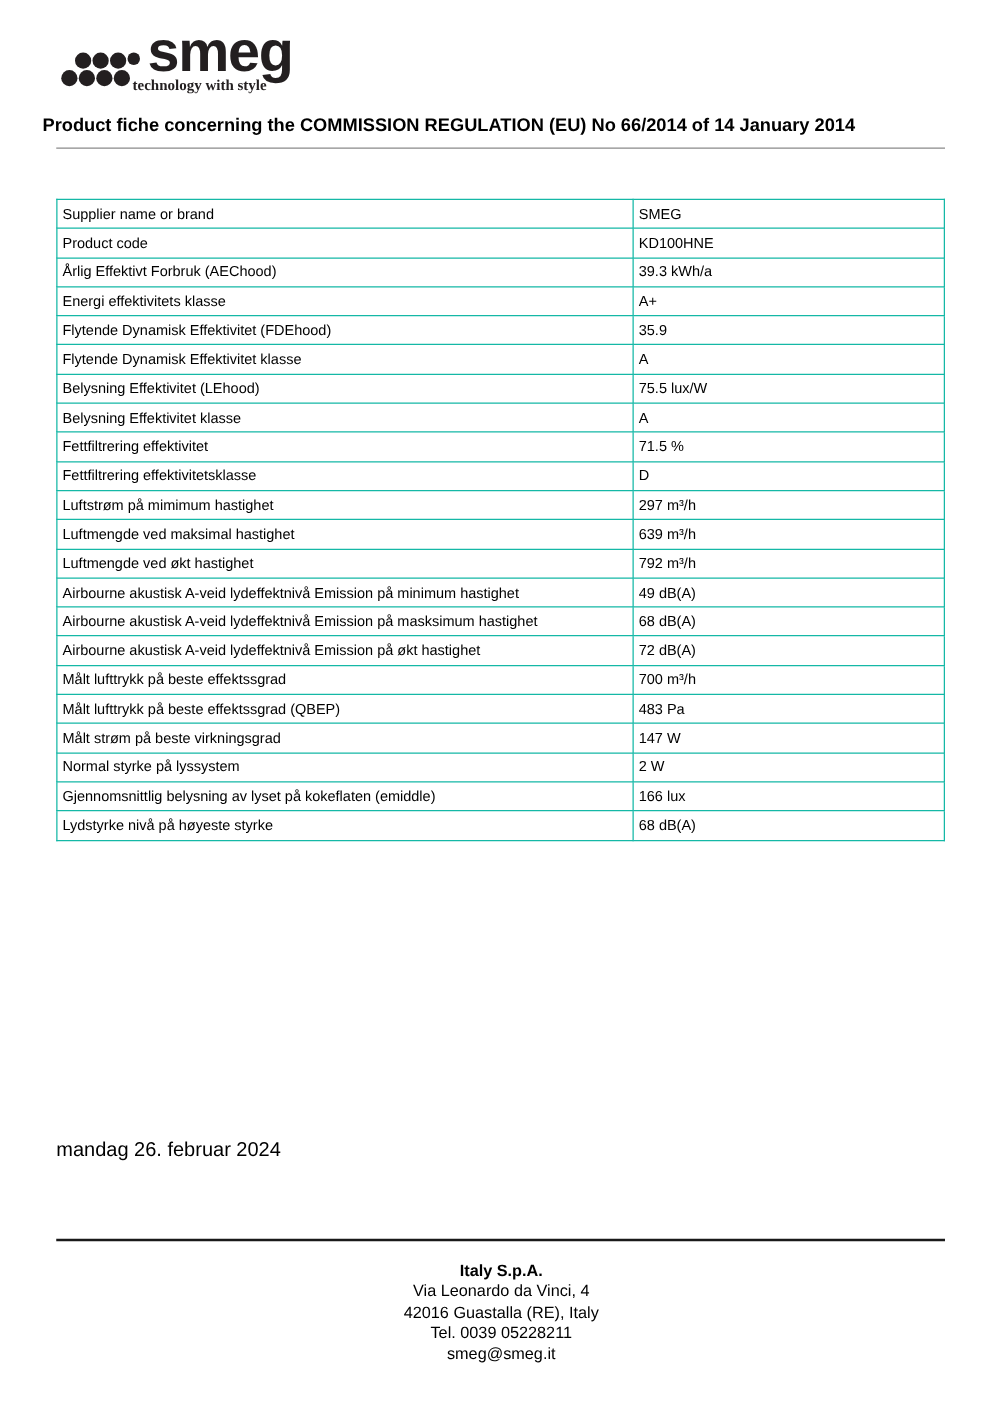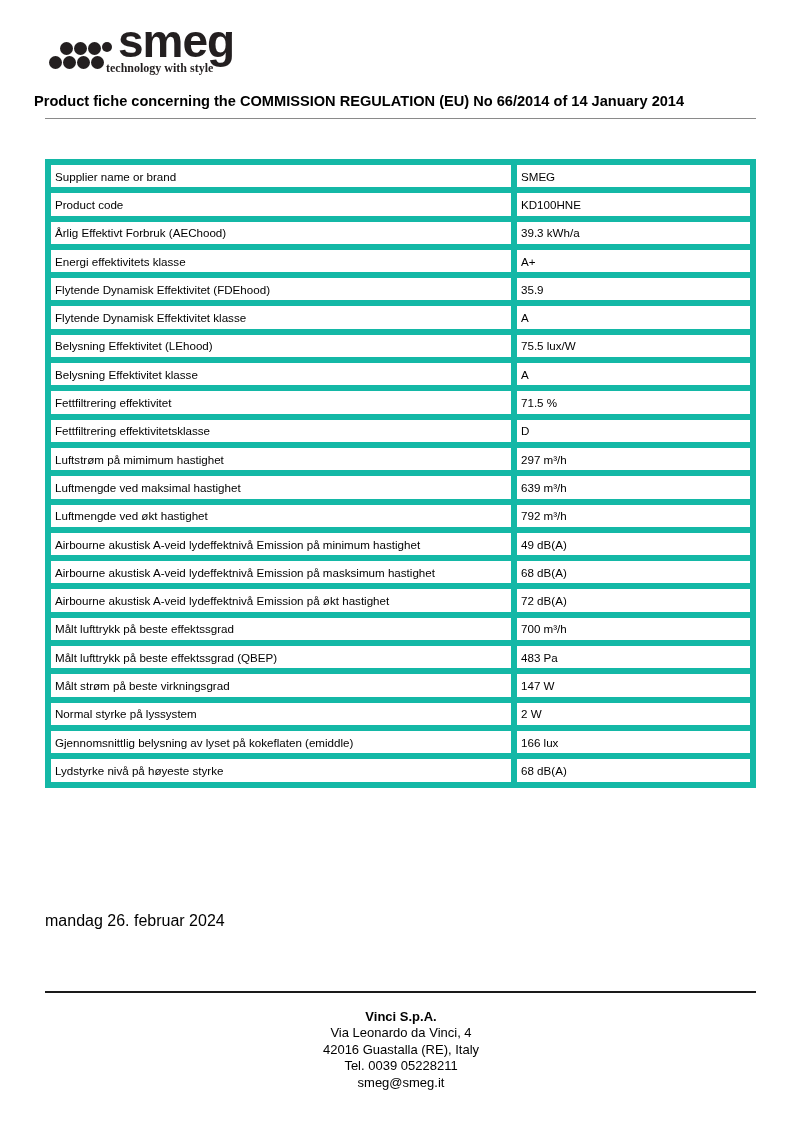--- a/index.html
+++ b/index.html
@@ -23,21 +23,21 @@
     .title {
       position: absolute; left: 34px; top: 93px;
       font-size: 14.6px; font-weight: bold; white-space: nowrap;
     }
     .rule-top { position: absolute; left: 45px; top: 118px; width: 711px; height: 1px; background: #8a8a8a; }
     table.spec {
       position: absolute; left: 45px; top: 159px; width: 711px;
       border-collapse: collapse; table-layout: fixed;
     }
     table.spec td {
-      border: 6px solid #14b8a6; height: 22.3px; padding: 0 0 0 4px;
+      border: 1px solid #14b8a6; height: 22.3px; padding: 0 0 0 4px;
       font-size: 11.6px; vertical-align: middle; white-space: nowrap;
     }
     table.spec td.k { width: 456px; }
     table.spec tr.soft td { border-top-color: #9a9a9a; }
     .date { position: absolute; left: 45px; top: 912px; font-size: 16px; }
     .rule-bottom { position: absolute; left: 45px; top: 991px; width: 711px; height: 2px; background: #1a1a1a; }
     .footer {
       position: absolute; left: 0; top: 1009px; width: 802px; text-align: center;
       font-size: 13px; line-height: 16.4px;
     }
@@ -154,18 +154,18 @@
         <td class="k">Lydstyrke nivå på høyeste styrke</td>
         <td>68 dB(A)</td>
       </tr>
   </tbody>
 </table>
 
 <div class="date">mandag 26. februar 2024</div>
 <div class="rule-bottom"></div>
 
 <div class="footer">
-  <div class="company">Vinci S.p.A.</div>
+  <div class="company">Italy S.p.A.</div>
   <div>Via Leonardo da Vinci, 4</div>
   <div>42016 Guastalla (RE), Italy</div>
   <div>Tel. 0039 05228211</div>
   <div>smeg@smeg.it</div>
 </div>
 
 </body></html>

